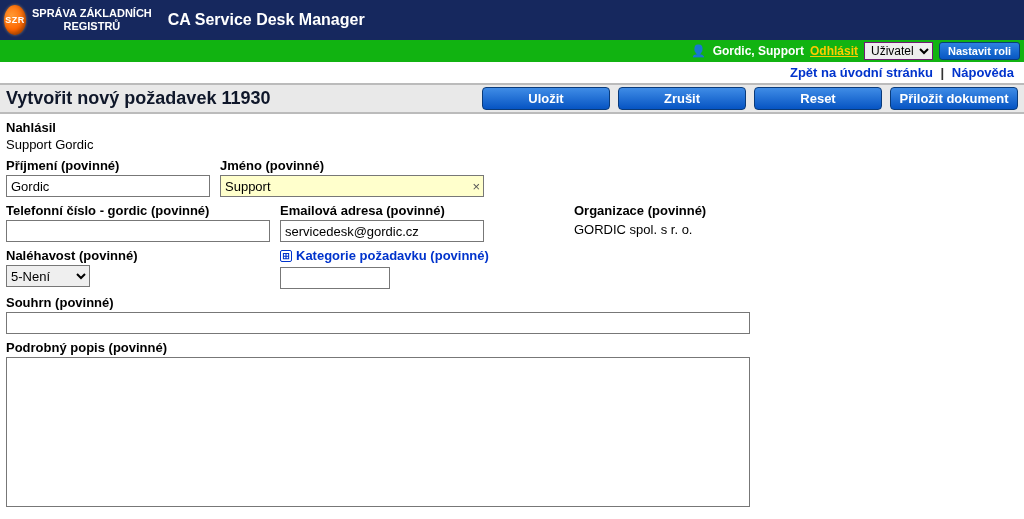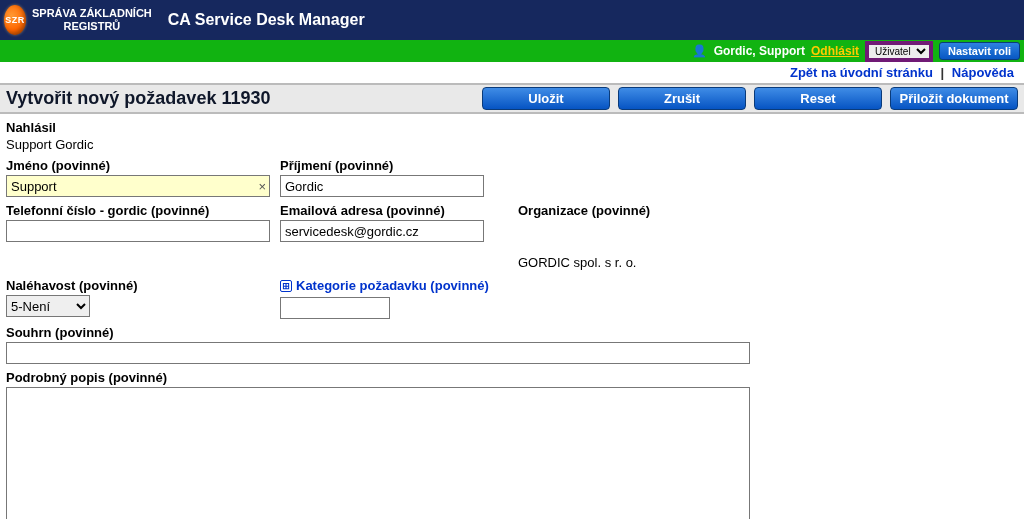--- a/index.html
+++ b/index.html
@@ -34,24 +34,24 @@
       align-items: center;
       padding-right: 4px;
       gap: 6px;
       color: white;
       font-size: 12px;
       font-weight: bold;
     }
     .user-icon { font-size: 12px; }
     .logout { color: #ffcc00; cursor: pointer; text-decoration: underline; }
     .role-select {
-      font-size: 10px;
+      font-size: 12px;
       padding: 0 2px;
       background: #eee;
-      border: 4px solid #701a75;
+      border: 1px solid #701a75;
     }
     .role-btn {
       background: linear-gradient(#2e82e0, #0857c3);
       color: white;
       font-size: 11px;
       font-weight: bold;
       border: 1px solid #0a3b7a;
       border-radius: 3px;
       padding: 2px 8px;
       cursor: pointer;
@@ -177,43 +177,43 @@
   <button class="act-btn">Zrušit</button>
   <button class="act-btn">Reset</button>
   <button class="act-btn">Přiložit dokument</button>
 </div>
 
 <div class="form-area">
   <div class="label">Nahlásil</div>
   <div class="val">Support Gordic</div>
 
   <div class="row">
+    <div class="col" style="width:204px;">
+      <div class="label">Příjmení (povinné)</div>
+      <input class="inp" style="width: 204px;" value="Gordic">
+    </div>
     <div class="col" style="width:264px;">
       <div class="label">Jméno (povinné)</div>
       <div class="inp-wrap">
         <input class="inp hl" style="width: 264px;" value="Support">
         <span class="clear-x">×</span>
       </div>
     </div>
-    <div class="col" style="width:204px;">
-      <div class="label">Příjmení (povinné)</div>
-      <input class="inp" style="width: 204px;" value="Gordic">
-    </div>
   </div>
 
   <div class="row">
     <div class="col" style="width:264px;">
       <div class="label">Telefonní číslo - gordic (povinné)</div>
       <input class="inp" style="width: 264px;" value="">
     </div>
     <div class="col" style="width:204px;">
       <div class="label">Emailová adresa (povinné)</div>
       <input class="inp" style="width: 204px;" value="servicedesk@gordic.cz">
     </div>
-    <div class="col" style="width:250px; margin-left:24px;gap:33px;">
+    <div class="col" style="width:250px; margin-left:80px;">
       <div class="label">Organizace (povinné)</div>
       <div class="readonly">GORDIC spol. s r. o.</div>
     </div>
   </div>
 
   <div class="row">
     <div class="col" style="width:264px;">
       <div class="label">Naléhavost (povinné)</div>
       <select class="sel" style="width:84px;">
         <option>5-Není</option>

